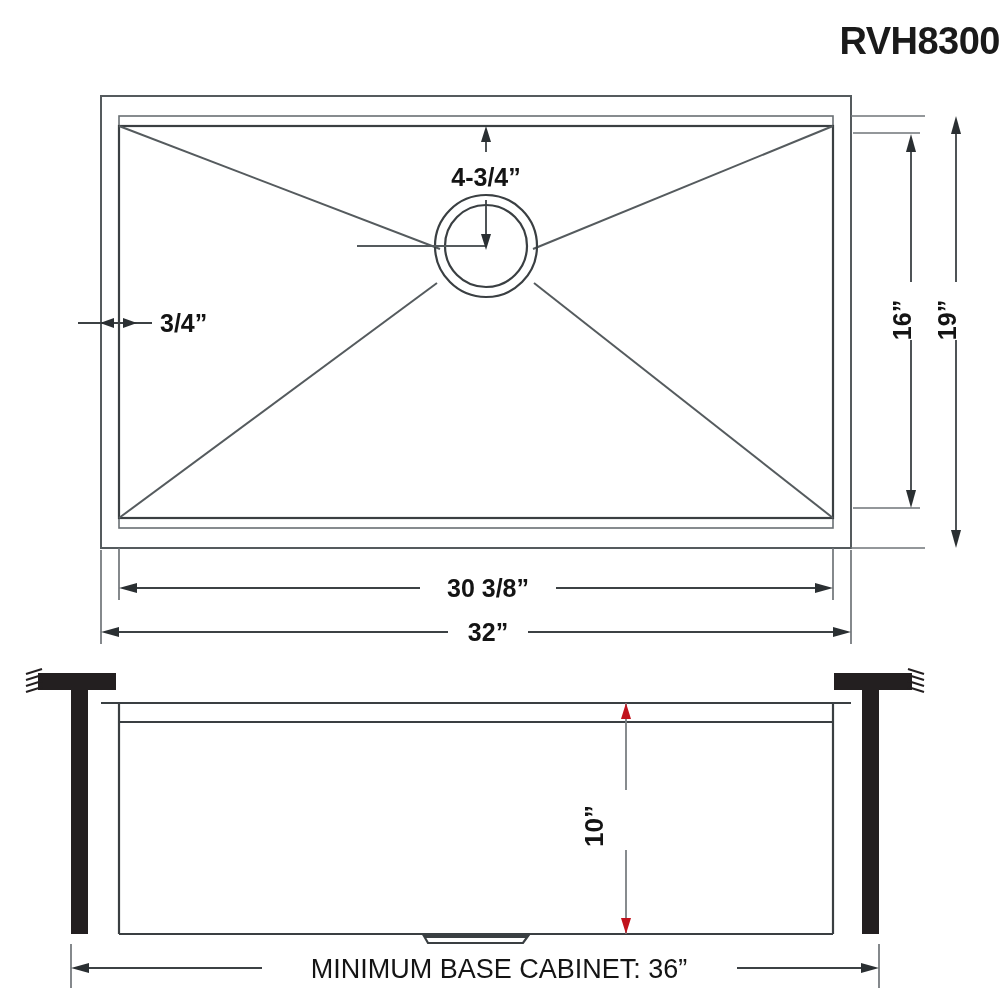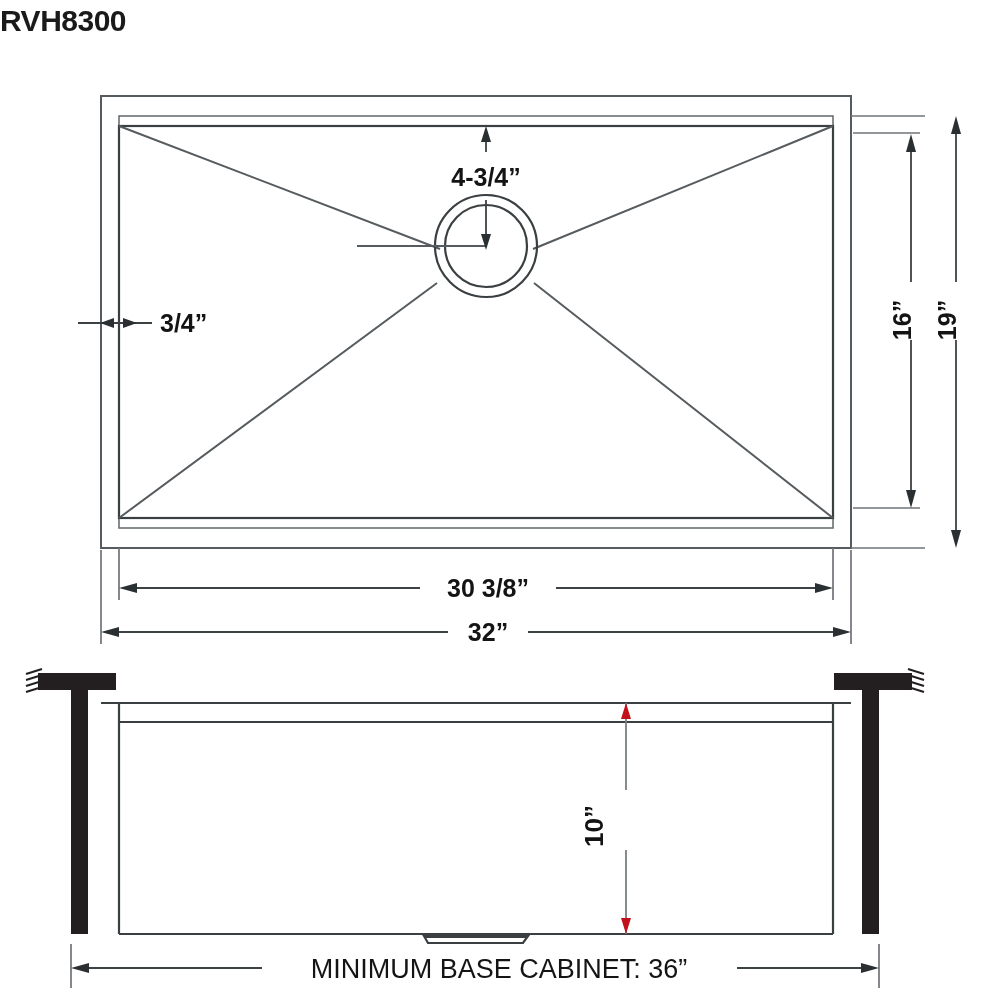--- a/index.html
+++ b/index.html
@@ -14,25 +14,25 @@
     overflow: hidden;
   }
   #sheet {
     position: relative;
     width: 1000px;
     height: 1000px;
     background: #ffffff;
   }
   #title {
     position: absolute;
-    top: 4px;
+    top: 20px;
     left: 0;
     width: 1000px;
-    text-align: left;
-    font-size: 30px;
+    text-align: right;
+    font-size: 38px;
     font-weight: bold;
     color: #1a1a1a;
     letter-spacing: -0.5px;
     font-family: "Liberation Sans", sans-serif;
   }
   svg#drawing {
     position: absolute;
     top: 0;
     left: 0;
     display: block;

